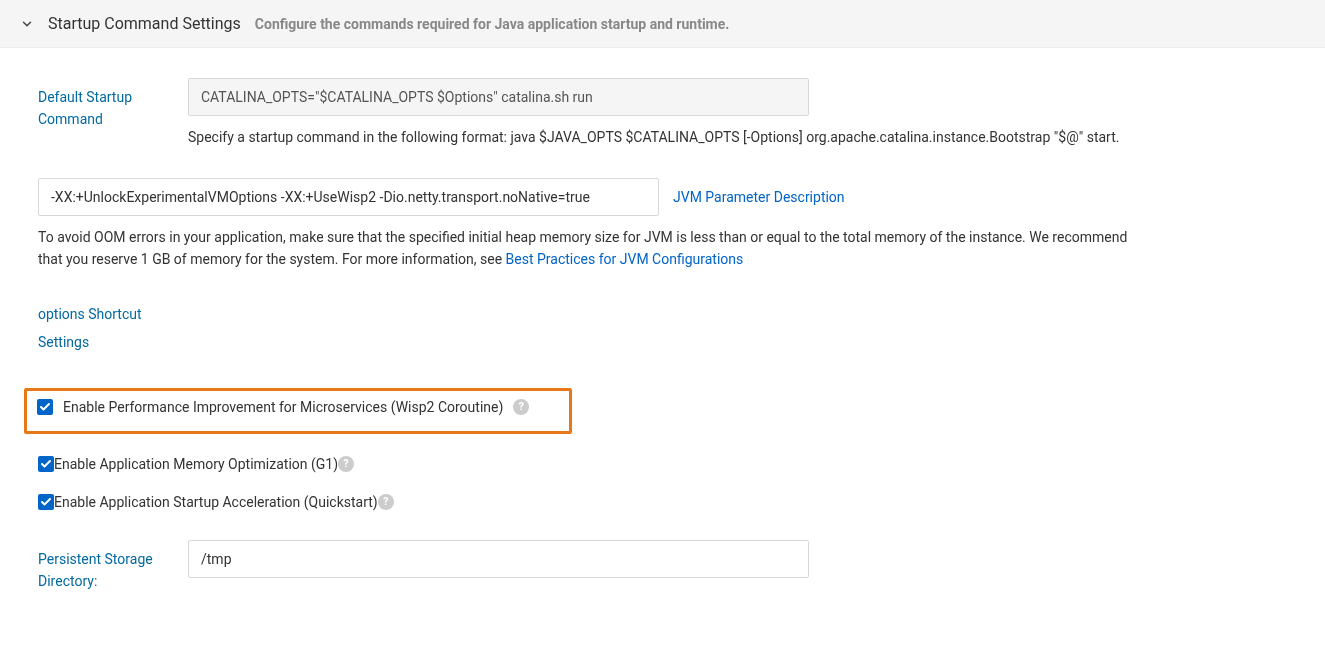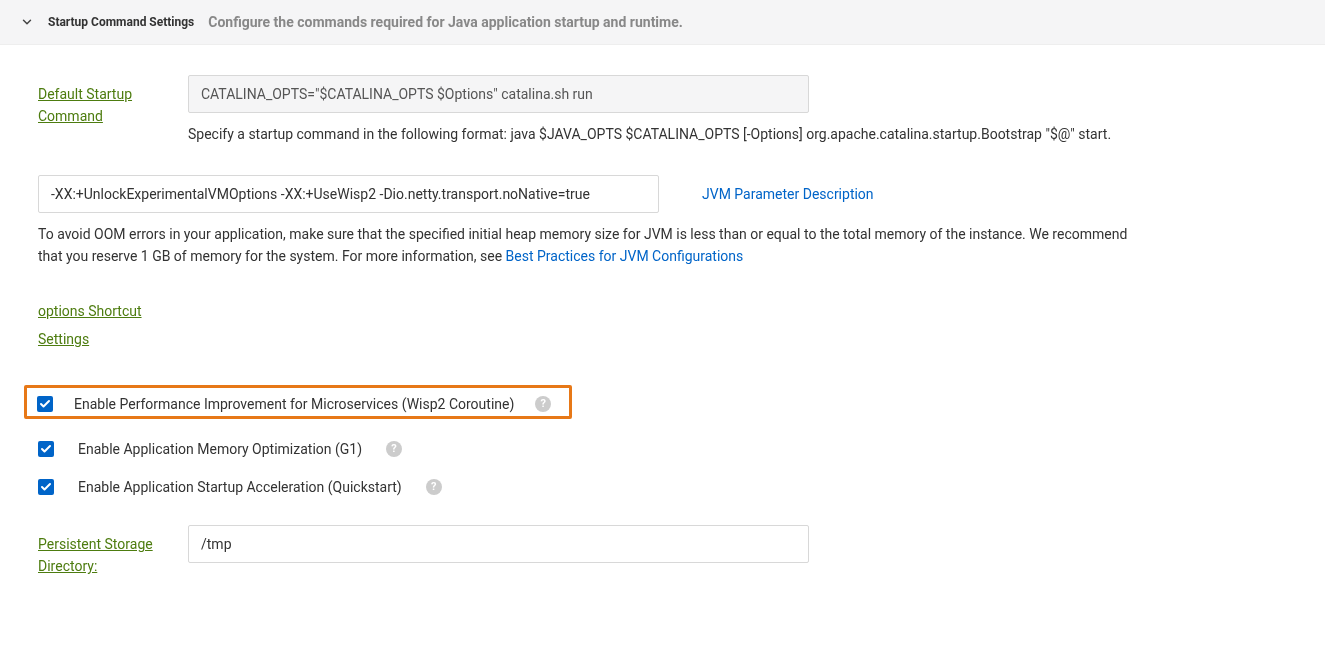--- a/index.html
+++ b/index.html
@@ -20,22 +20,21 @@
     gap: 14px;
     border-bottom: 1px solid #eee;
   }
   .header .chev {
     color: #444;
     display: inline-flex;
     align-items: center;
   }
   .header .title {
     color: #333;
-    font-size: 12px;
-    font-weight: bold;
+    font-size: 16px;
   }
   .header .subtitle {
     color: #888;
     font-size: 14px;
     font-weight: bold;
   }
   .link {
     color: #0064c8;
     text-decoration: none;
     cursor: pointer;
@@ -52,24 +51,23 @@
     padding: 30px 38px 30px 38px;
   }
   .row {
     display: flex;
     align-items: flex-start;
     margin-bottom: 30px;
   }
   .row .label {
     width: 150px;
     flex-shrink: 0;
-    color: #4d7c0f;
+    color: #0369a1;
     line-height: 22px;
     padding-top: 8px;
-    text-decoration: underline;
   }
   .row .label.multi {
     padding-top: 0;
   }
   .row .field {
     flex: 1;
   }
 
   input[type=text] {
     width: 621px;
@@ -95,29 +93,28 @@
   .side-link {
     color: #0064c8;
     margin-left: 14px;
     cursor: pointer;
     align-self: center;
   }
 
   .field-inline {
     display: flex;
     align-items: flex-end;
-    gap: 29px;
   }
 
   
   .checkbox-row {
     display: flex;
     align-items: center;
     margin-bottom: 22px;
-    gap: 24px;
+    gap: 0;
   }
   .checkbox {
     width: 16px;
     height: 16px;
     background: #0064c8;
     border-radius: 2px;
     display: inline-flex;
     align-items: center;
     justify-content: center;
     cursor: pointer;
@@ -138,26 +135,26 @@
     line-height: 16px;
     text-align: center;
     font-weight: bold;
     cursor: pointer;
     flex-shrink: 0;
   }
 
   .highlight {
     border: 3px solid #e77817;
     border-radius: 2px;
-    padding: 8px 10px 4px 10px;
+    padding: 8px 10px 16px 10px;
     margin-left: -14px;
     margin-bottom: 22px;
     display: inline-flex;
     align-items: flex-start;
-    gap: 21px;
+    gap: 10px;
     width: 548px;
   }
 
 </style>
 </head>
 <body>
 
 <div class="header">
   <span class="chev">
     <svg width="14" height="14" viewBox="0 0 24 24" fill="none" stroke="#444" stroke-width="2.5" stroke-linecap="round" stroke-linejoin="round">
@@ -168,21 +165,21 @@
   <span class="subtitle">Configure the commands required for Java application startup and runtime.</span>
 </div>
 
 <div class="content">
 
   
   <div class="row">
     <div class="label">Default Startup Command</div>
     <div class="field">
       <input type="text" readonly="" value="CATALINA_OPTS=&quot;$CATALINA_OPTS $Options&quot; catalina.sh run" style="">
-      <div class="hint">Specify a startup command in the following format: java $JAVA_OPTS $CATALINA_OPTS [-Options] org.apache.catalina.startup.Bootstrap "$@" start.</div>
+      <div class="hint">Specify a startup command in the following format: java $JAVA_OPTS $CATALINA_OPTS [-Options] org.apache.catalina.instance.Bootstrap "$@" start.</div>
     </div>
   </div>
 
   
   <div class="row">
     <div class="field">
       <div class="field-inline">
         <input type="text" value="-XX:+UnlockExperimentalVMOptions -XX:+UseWisp2 -Dio.netty.transport.noNative=true" style="">
         <a class="side-link">JVM Parameter Description</a>
       </div>

